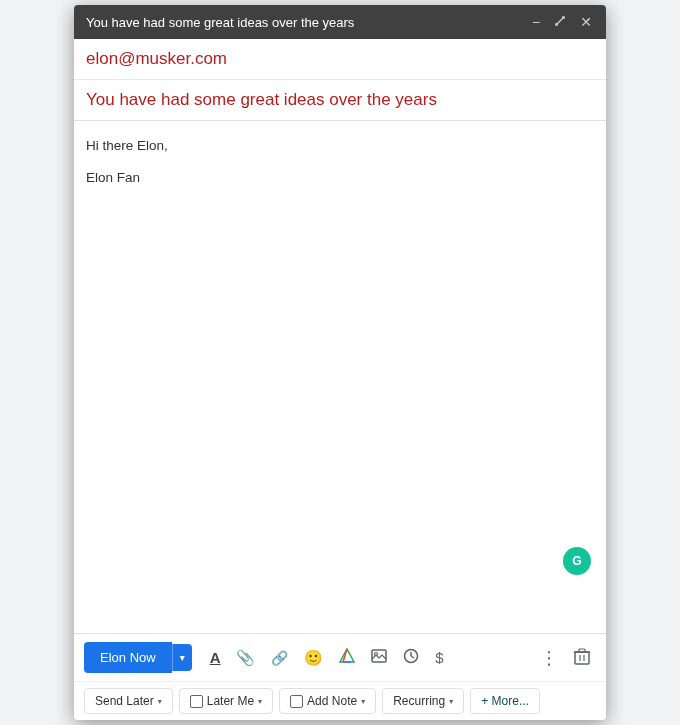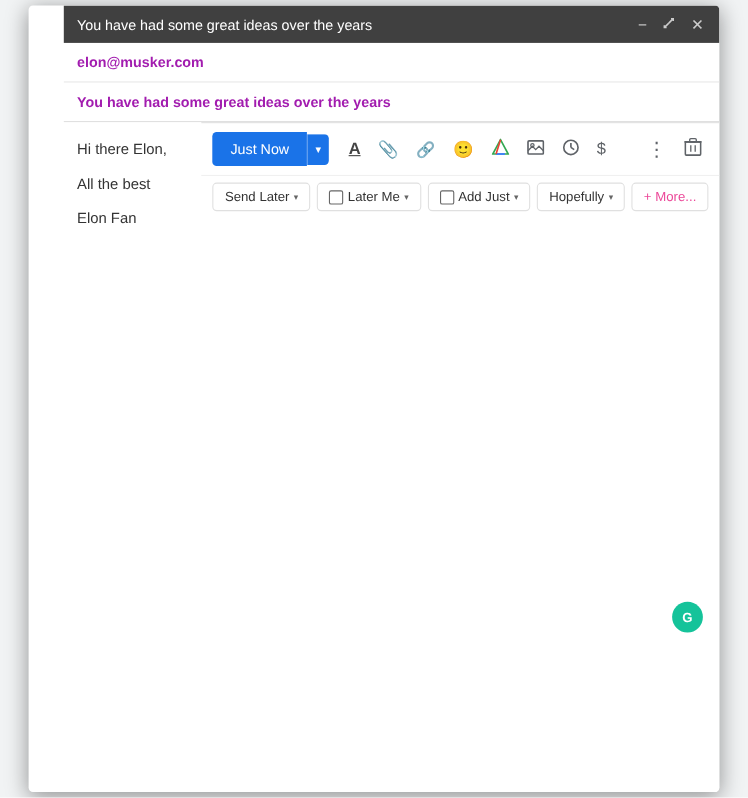--- a/index.html
+++ b/index.html
@@ -8,29 +8,28 @@
       background: #f1f3f4;
       width: 680px;
       height: 725px;
       overflow: hidden;
       display: flex;
       align-items: center;
       justify-content: center;
     }
 
     .email-compose-window {
-      width: 628px;
+      width: 532px;
       height: 715px;
       background: #fff;
       border-radius: 4px;
       box-shadow: 0 4px 20px rgba(0,0,0,0.4);
       display: flex;
       flex-direction: column;
       overflow: hidden;
-      padding-left: 32px;
     }
 
     .title-bar {
       background: #404040;
       color: #fff;
       padding: 8px 12px;
       display: flex;
       align-items: center;
       justify-content: space-between;
       flex-shrink: 0;
@@ -59,23 +58,22 @@
     }
 
     .email-fields {
       border-bottom: 1px solid #e0e0e0;
       flex-shrink: 0;
     }
 
     .email-field-row {
       padding: 10px 12px;
       border-bottom: 1px solid #e8e8e8;
-      font-size: 13px;
-      color: #a21caf;
-      font-weight: bold;
+      font-size: 17px;
+      color: #b91c1c;
     }
 
     .email-field-row:last-child {
       border-bottom: none;
     }
 
     .email-body {
       flex: 1;
       padding: 14px 12px;
       font-size: 13.5px;
@@ -183,29 +181,29 @@
 
     .more-btn {
       display: flex;
       align-items: center;
       gap: 4px;
       background: none;
       border: 1px solid #e0e0e0;
       border-radius: 4px;
       padding: 5px 10px;
       font-size: 12px;
-      color: #ec4899;
+      color: #0c4a6e;
       cursor: pointer;
     }
 
     .email-compose-body-wrapper {
       flex: 1;
       position: relative;
       display: flex;
-      flex-direction: row;
+      flex-direction: column;
     }
   </style>
 </head>
 <body>
 
 <div class="email-compose-window">
 
   <div class="title-bar">
     <span class="title-bar-title">You have had some great ideas over the years</span>
     <div class="title-bar-controls">
@@ -228,36 +226,35 @@
     </div>
     <div class="email-field-row">
       <span>You have had some great ideas over the years</span>
     </div>
   </div>
 
   <div class="email-compose-body-wrapper">
 
     <div class="email-body">
       <p>Hi there Elon,</p>
-      <p>All the best</p>
       <p>Elon Fan</p>
     </div>
 
     <div style="position:absolute; right:15px; bottom:145px; z-index:10;">
       <div style="width:28px;height:28px;background:#15c39a;border-radius:50%;display:flex;align-items:center;justify-content:center;cursor:pointer;">
         <span style="color:#fff;font-weight:bold;font-size:12px;">G</span>
       </div>
     </div>
 
     <div class="toolbar-area">
 
       <div class="main-toolbar">
 
         <div class="send-btn-group">
-          <button class="send-btn-main">Just Now</button>
+          <button class="send-btn-main">Elon Now</button>
           <button class="send-btn-dropdown">▾</button>
         </div>
 
         <button class="toolbar-icon-btn" title="Format text">
           <span style="font-size:15px;text-decoration:underline;font-weight:bold;color:#444;">A</span>
         </button>
 
         <button class="toolbar-icon-btn" title="Attach files">
           <span style="font-size:15px;">📎</span>
         </button>
@@ -331,26 +328,26 @@
         </button>
 
         <button class="sec-btn">
           <span class="checkbox-icon"></span>
           <span>Later Me</span>
           <span class="dropdown-arrow">▾</span>
         </button>
 
         <button class="sec-btn">
           <span class="checkbox-icon"></span>
-          <span>Add Just</span>
+          <span>Add Note</span>
           <span class="dropdown-arrow">▾</span>
         </button>
 
         <button class="sec-btn">
-          <span>Hopefully</span>
+          <span>Recurring</span>
           <span class="dropdown-arrow">▾</span>
         </button>
 
         <button class="more-btn">
           <span>+ More...</span>
         </button>
       </div>
 
     </div>
   </div>

